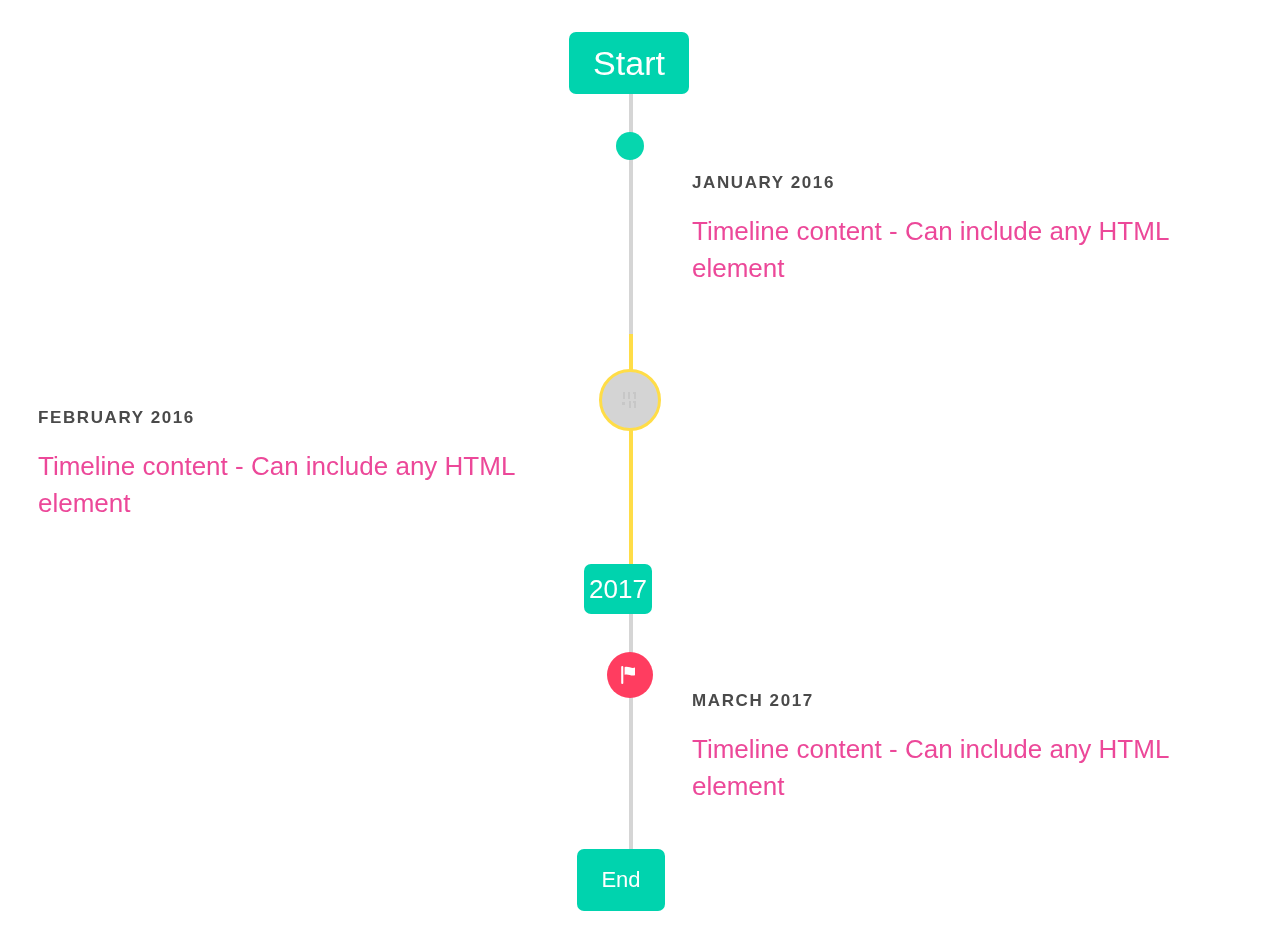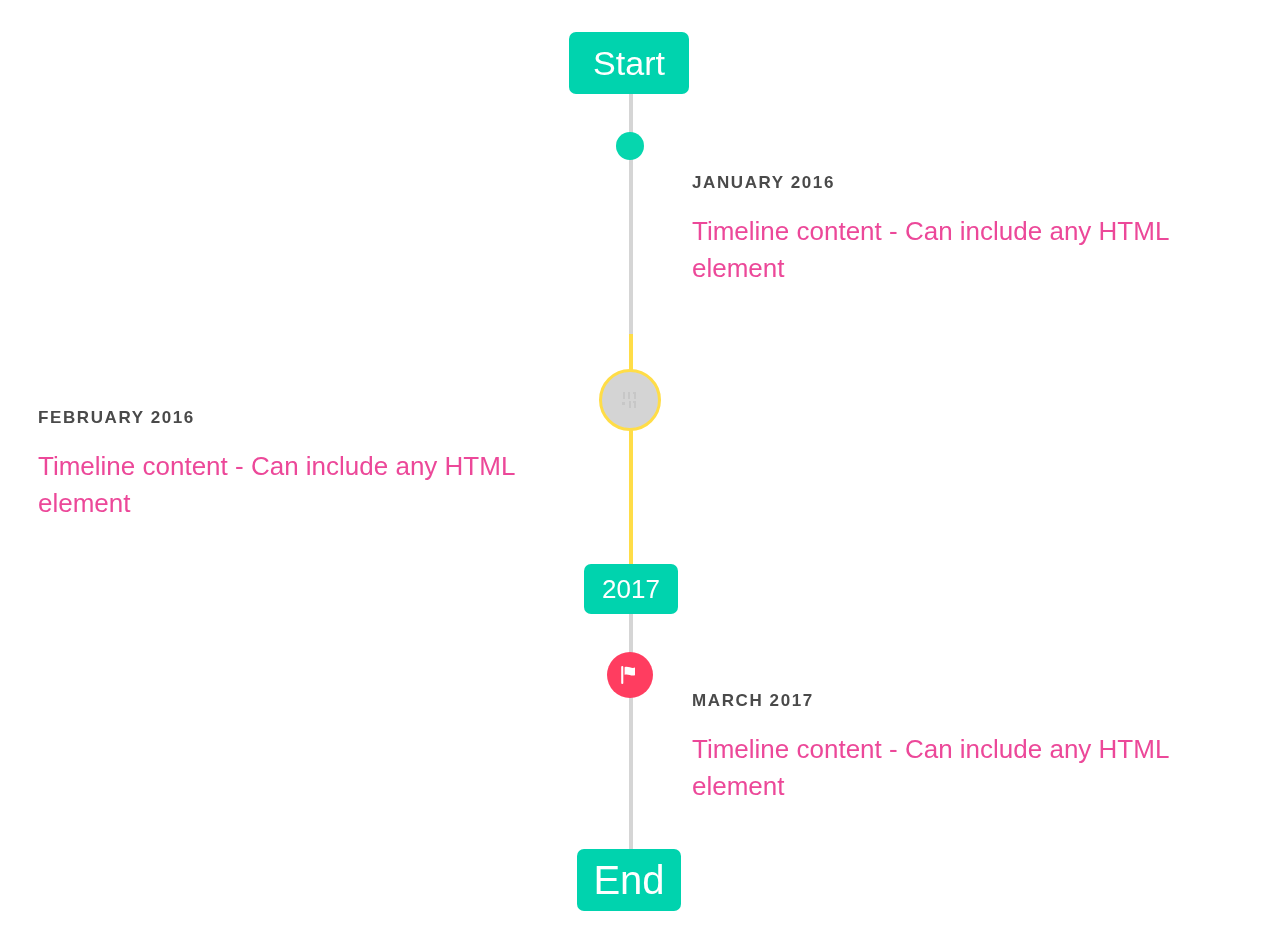--- a/index.html
+++ b/index.html
@@ -56,27 +56,27 @@
     z-index: 5;
     user-select: none;
   }
   #badge-start {
     left: 569px; top: 32px;
     width: 120px; height: 62px;
     font-size: 34px;
   }
   #badge-mid {
     left: 584px; top: 564px;
-    width: 94px; height: 50px;
+    width: 68px; height: 50px;
     font-size: 26px;
   }
   #badge-end {
     left: 577px; top: 849px;
-    width: 104px; height: 62px;
-    font-size: 40px;
+    width: 88px; height: 62px;
+    font-size: 22px;
   }
 
   
   .marker {
     position: absolute;
     border-radius: 50%;
     z-index: 6;
     display: flex;
     align-items: center;
     justify-content: center;

